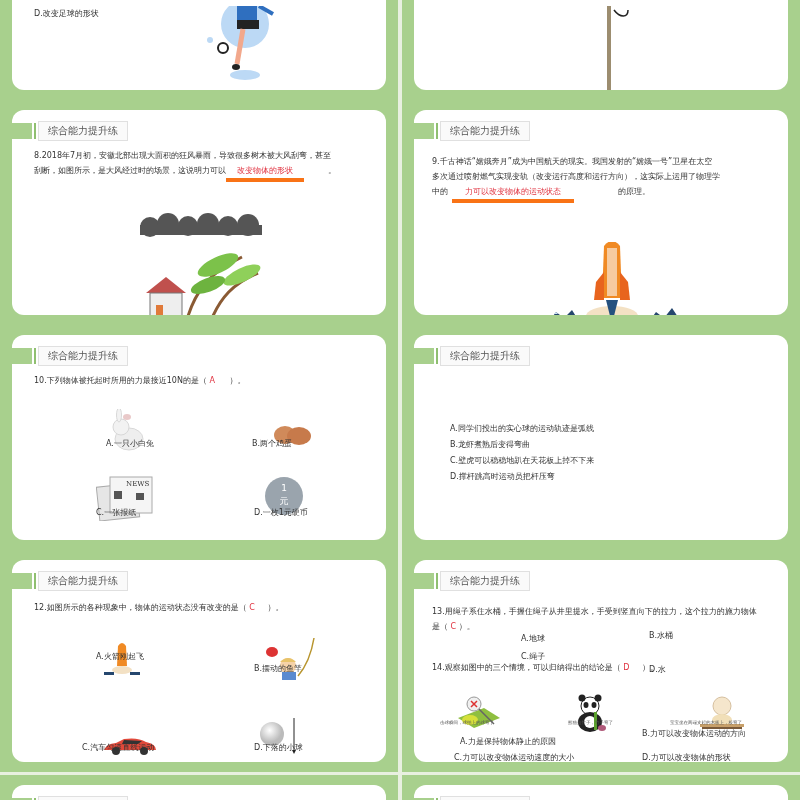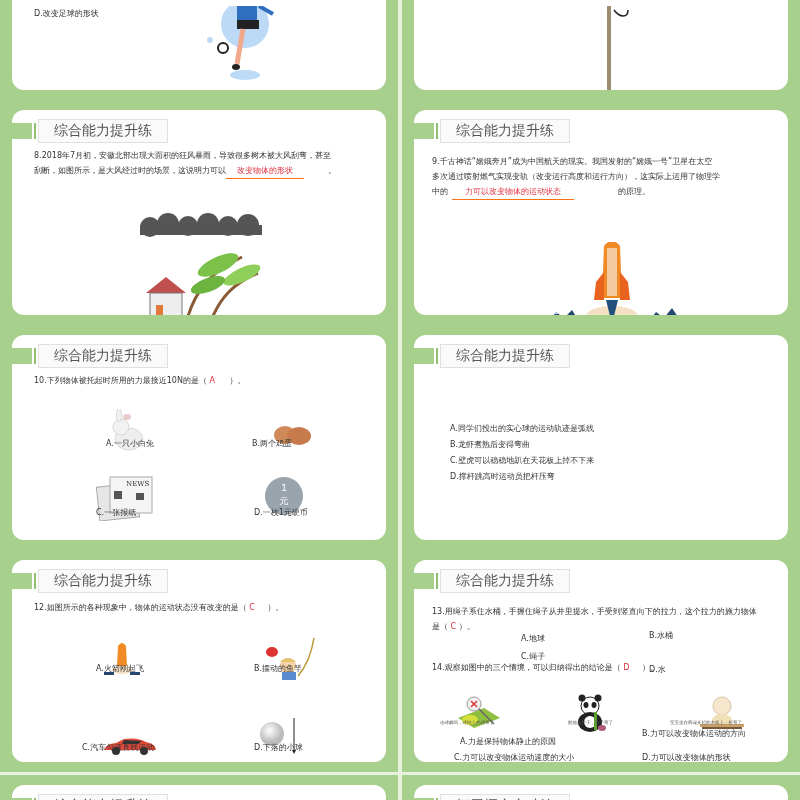--- a/index.html
+++ b/index.html
@@ -26,32 +26,32 @@
     left: 0;
     height: 18px;
     display: flex;
     align-items: center;
   }
   .tab .bar {
     width: 20px; height: 16px; background: #a8d08d;
   }
   .tab .sep { width: 2px; height: 16px; background: #8fbf70; margin-left: 2px; }
   .tab .label {
-    font-size: 14px;
+    font-size: 10px;
     color: #555;
-    padding: 2px 15px;
+    padding: 2px 9px;
     border: 1px solid #e0e0e0;
     background: #fafafa;
     margin-left: 2px;
     white-space: nowrap;
   }
 
   .qtext { position: absolute; font-size: 8px; line-height: 15px; color: #333; }
   .ans { color: #e0313f; }
-  .blank { display: inline-block; border-bottom: 1px solid #f97316; text-align: center; color: #e0313f; }
+  .blank { display: inline-block; border-bottom: 4px solid #f97316; text-align: center; color: #e0313f; }
   .opt { position: absolute; font-size: 8px; color: #333; white-space: nowrap; }
   .caption { position: absolute; font-size: 8px; color: #333; text-align: center; white-space: nowrap; }
   .tiny-caption { position: absolute; font-size: 4.5px; color: #555; white-space: nowrap; }
 
   
   .ill { position: absolute; margin-top: 16px; }
 </style>
 </head>
 <body>
 
@@ -232,21 +232,21 @@
     </div>
 
     <div class="ill" style="left:88px;top:66px;width:44px;height:34px;">
       <svg width="44" height="34" viewBox="0 0 44 34">
         <path d="M18 4 Q22 -2 26 4 L27 24 L17 24 Z" fill="#f08a24"></path>
         <ellipse cx="22" cy="28" rx="10" ry="4" fill="#f3e1c4"></ellipse>
         <rect x="4" y="30" width="10" height="3" fill="#25476e"></rect>
         <rect x="30" y="30" width="10" height="3" fill="#25476e"></rect>
       </svg>
     </div>
-    <div class="caption" style="left:84px;top:103px;">A.火箭刚起飞</div>
+    <div class="caption" style="left:84px;top:91px;">A.火箭刚起飞</div>
 
     <div class="ill" style="left:246px;top:60px;width:60px;height:44px;">
       <svg width="60" height="44" viewBox="0 0 60 44">
         <path d="M56 2 Q 52 26 40 40" stroke="#b8952e" stroke-width="1.5" fill="none"></path>
         <ellipse cx="14" cy="16" rx="6" ry="5" fill="#d33"></ellipse>
         <circle cx="30" cy="30" r="8" fill="#f5d2a8"></circle>
         <path d="M22 26 Q 30 18 38 26 Z" fill="#e8c36a"></path>
         <rect x="24" y="36" width="14" height="8" fill="#5a8ad0"></rect>
       </svg>
     </div>

